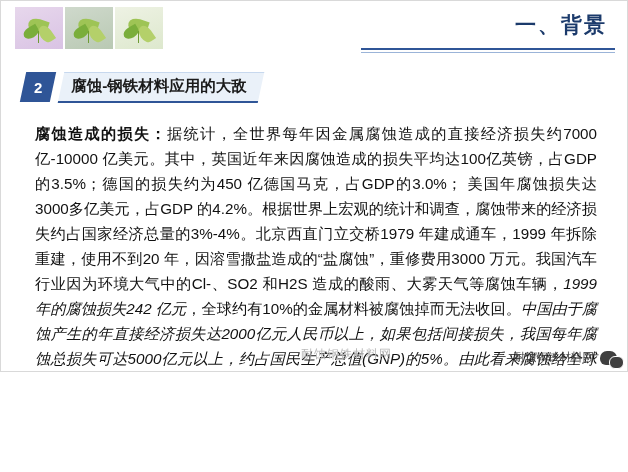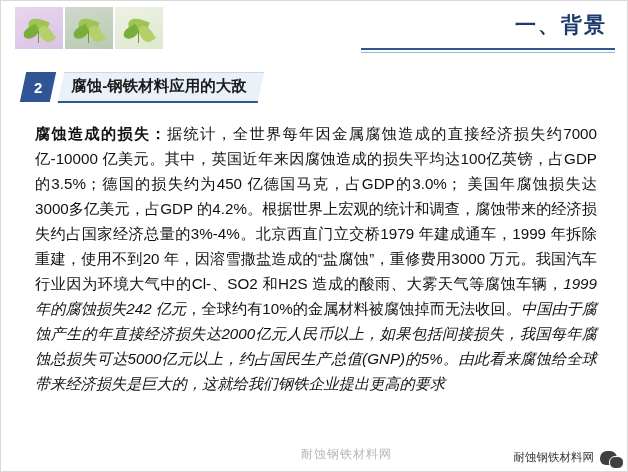--- a/index.html
+++ b/index.html
@@ -10,21 +10,21 @@
     width: 628px;
     height: 472px;
     background: #ffffff;
     font-family: "Liberation Serif", "DejaVu Serif", serif;
     overflow: hidden;
     position: relative;
   }
   .slide {
     position: relative;
     width: 628px;
-    height: 472px;
+    height: 372px;
     box-sizing: border-box;
     background: #ffffff;
     border: 1px solid #d9d9d9;
     overflow: hidden;
   }
 
   
   .header {
     position: absolute;
     left: 0;

